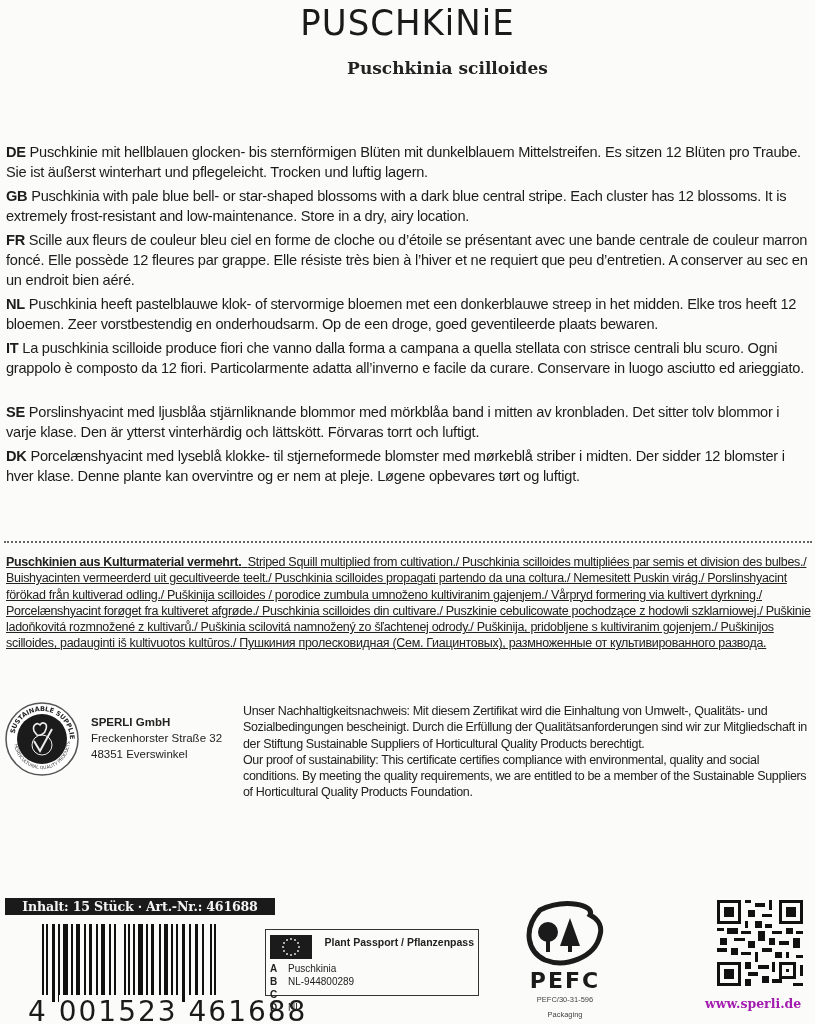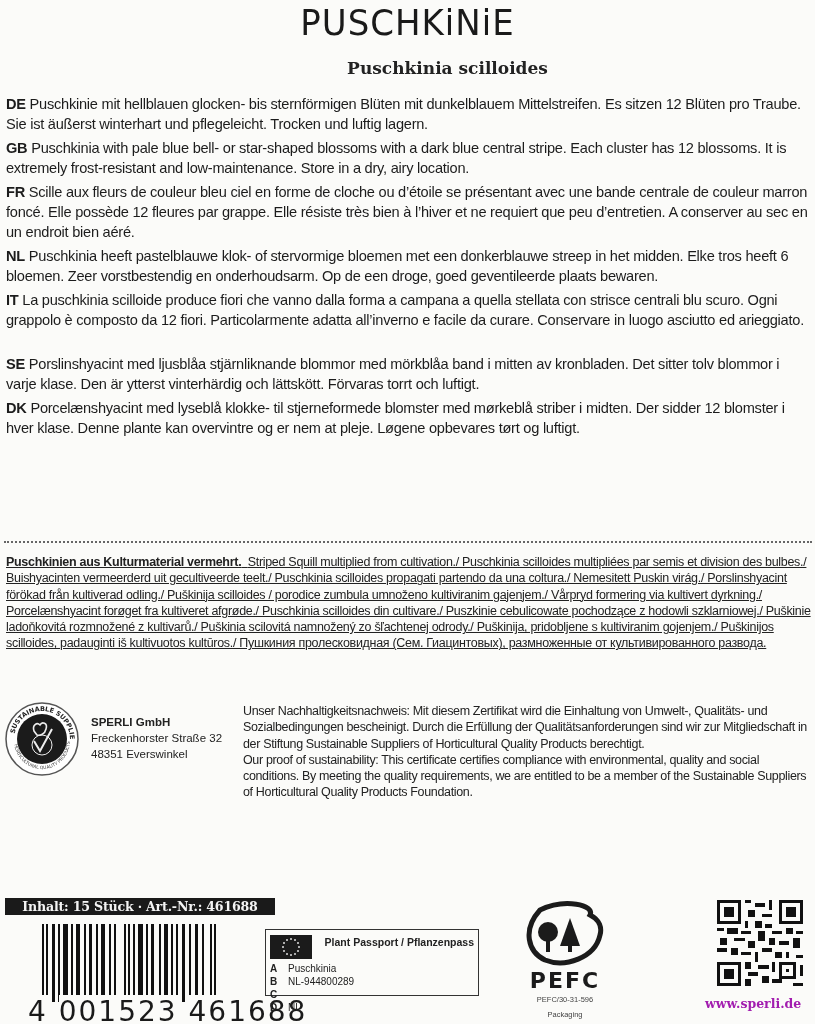--- a/index.html
+++ b/index.html
@@ -13,21 +13,21 @@
     font-family:"DejaVu Sans", sans-serif; font-size:34px; font-weight:normal;
     letter-spacing:1px; color:#1a1a1a; line-height:42px;
     transform:scaleY(1.05); transform-origin:top;
   }
   .subtitle {
     position:absolute; top:58px; left:0; width:815px; text-align:center;
     font-family:"DejaVu Serif", serif; font-size:17px; font-weight:bold; color:#222;padding-left:40px;
   }
   .lang-block {
     position:absolute; left:6px; width:806px; font-size:14.6px; line-height:20px;
-    color:#1c1c1c; letter-spacing:-0.25px;
+    color:#1c1c1c; letter-spacing:-0.25px;margin-top:48px;
   }
   .lang-block b { font-weight:bold; }
   .sep {
     position:absolute; top:541px; left:4px; width:808px; height:0;
     border-top:2px dotted #666;
   }
   .origin {
     position:absolute; top:554px; left:6px; width:806px; font-size:12.5px; line-height:16.3px;
     color:#222; letter-spacing:-0.3px;text-decoration:underline;
   }
@@ -67,21 +67,21 @@
 </style>
 </head>
 <body>
 
 <div class="title">PUSCHKiNiE</div>
 <div class="subtitle">Puschkinia scilloides</div>
 
 <div class="lang-block" style="top:94px"><b>DE</b> <span>Puschkinie mit hellblauen glocken- bis sternförmigen Blüten mit dunkelblauem Mittelstreifen. Es sitzen 12 Blüten pro Traube. Sie ist äußerst winterhart und pflegeleicht. Trocken und luftig lagern.</span></div>
 <div class="lang-block" style="top:138px"><b>GB</b> <span>Puschkinia with pale blue bell- or star-shaped blossoms with a dark blue central stripe. Each cluster has 12 blossoms. It is extremely frost-resistant and low-maintenance. Store in a dry, airy location.</span></div>
 <div class="lang-block" style="top:182px"><b>FR</b> <span>Scille aux fleurs de couleur bleu ciel en forme de cloche ou d’étoile se présentant avec une bande centrale de couleur marron foncé. Elle possède 12 fleures par grappe. Elle résiste très bien à l’hiver et ne requiert que peu d’entretien. A conserver au sec en un endroit bien aéré.</span></div>
-<div class="lang-block" style="top:246px"><b>NL</b> <span>Puschkinia heeft pastelblauwe klok- of stervormige bloemen met een donkerblauwe streep in het midden. Elke tros heeft 6 bloemen. Zeer vorstbestendig en onderhoudsarm. Op de een droge, goed geventileerde plaats bewaren.</span></div>
+<div class="lang-block" style="top:246px"><b>NL</b> <span>Puschkinia heeft pastelblauwe klok- of stervormige bloemen met een donkerblauwe streep in het midden. Elke tros heeft 12 bloemen. Zeer vorstbestendig en onderhoudsarm. Op de een droge, goed geventileerde plaats bewaren.</span></div>
 <div class="lang-block" style="top:290px"><b>IT</b> <span>La puschkinia scilloide produce fiori che vanno dalla forma a campana a quella stellata con strisce centrali blu scuro. Ogni grappolo è composto da 12 fiori. Particolarmente adatta all’inverno e facile da curare. Conservare in luogo asciutto ed arieggiato.</span></div>
 <div class="lang-block" style="top:354px"><b>SE</b> <span>Porslinshyacint med ljusblåa stjärnliknande blommor med mörkblåa band i mitten av kronbladen. Det sitter tolv blommor i varje klase. Den är ytterst vinterhärdig och lättskött. Förvaras torrt och luftigt.</span></div>
 <div class="lang-block" style="top:398px"><b>DK</b> <span>Porcelænshyacint med lyseblå klokke- til stjerneformede blomster med mørkeblå striber i midten. Der sidder 12 blomster i hver klase. Denne plante kan overvintre og er nem at pleje. Løgene opbevares tørt og luftigt.</span></div>
 
 <div class="sep"></div>
 
 <div class="origin"><b>Puschkinien aus Kulturmaterial vermehrt.</b>&nbsp; <span>Striped Squill multiplied from cultivation./ Puschkinia scilloides multipliées par semis et division des bulbes./ Buishyacinten vermeerderd uit gecultiveerde teelt./ Puschkinia scilloides propagati partendo da una coltura./ Nemesitett Puskin virág./ Porslinshyacint förökad från kultiverad odling./ Puškinija scilloides / porodice zumbula umnoženo kultiviranim gajenjem./ Vårpryd formering via kultivert dyrkning./ Porcelænshyacint forøget fra kultiveret afgrøde./ Puschkinia scilloides din cultivare./ Puszkinie cebulicowate pochodzące z hodowli szklarniowej./ Puškinie ladoňkovitá rozmnožené z kultivarů./ Puškinia scilovitá namnožený zo šľachtenej odrody./ Puškinija, pridobljene s kultiviranim gojenjem./ Puškinijos scilloides, padauginti iš kultivuotos kultūros./ Пушкиния пролесковидная (Сем. Гиацинтовых), размноженные от культивированного развода.</span></div>
 
 <svg class="seal" viewBox="0 0 76 76">
   <circle cx="38" cy="38" r="36" fill="#fff" stroke="#555" stroke-width="1.5"></circle>

